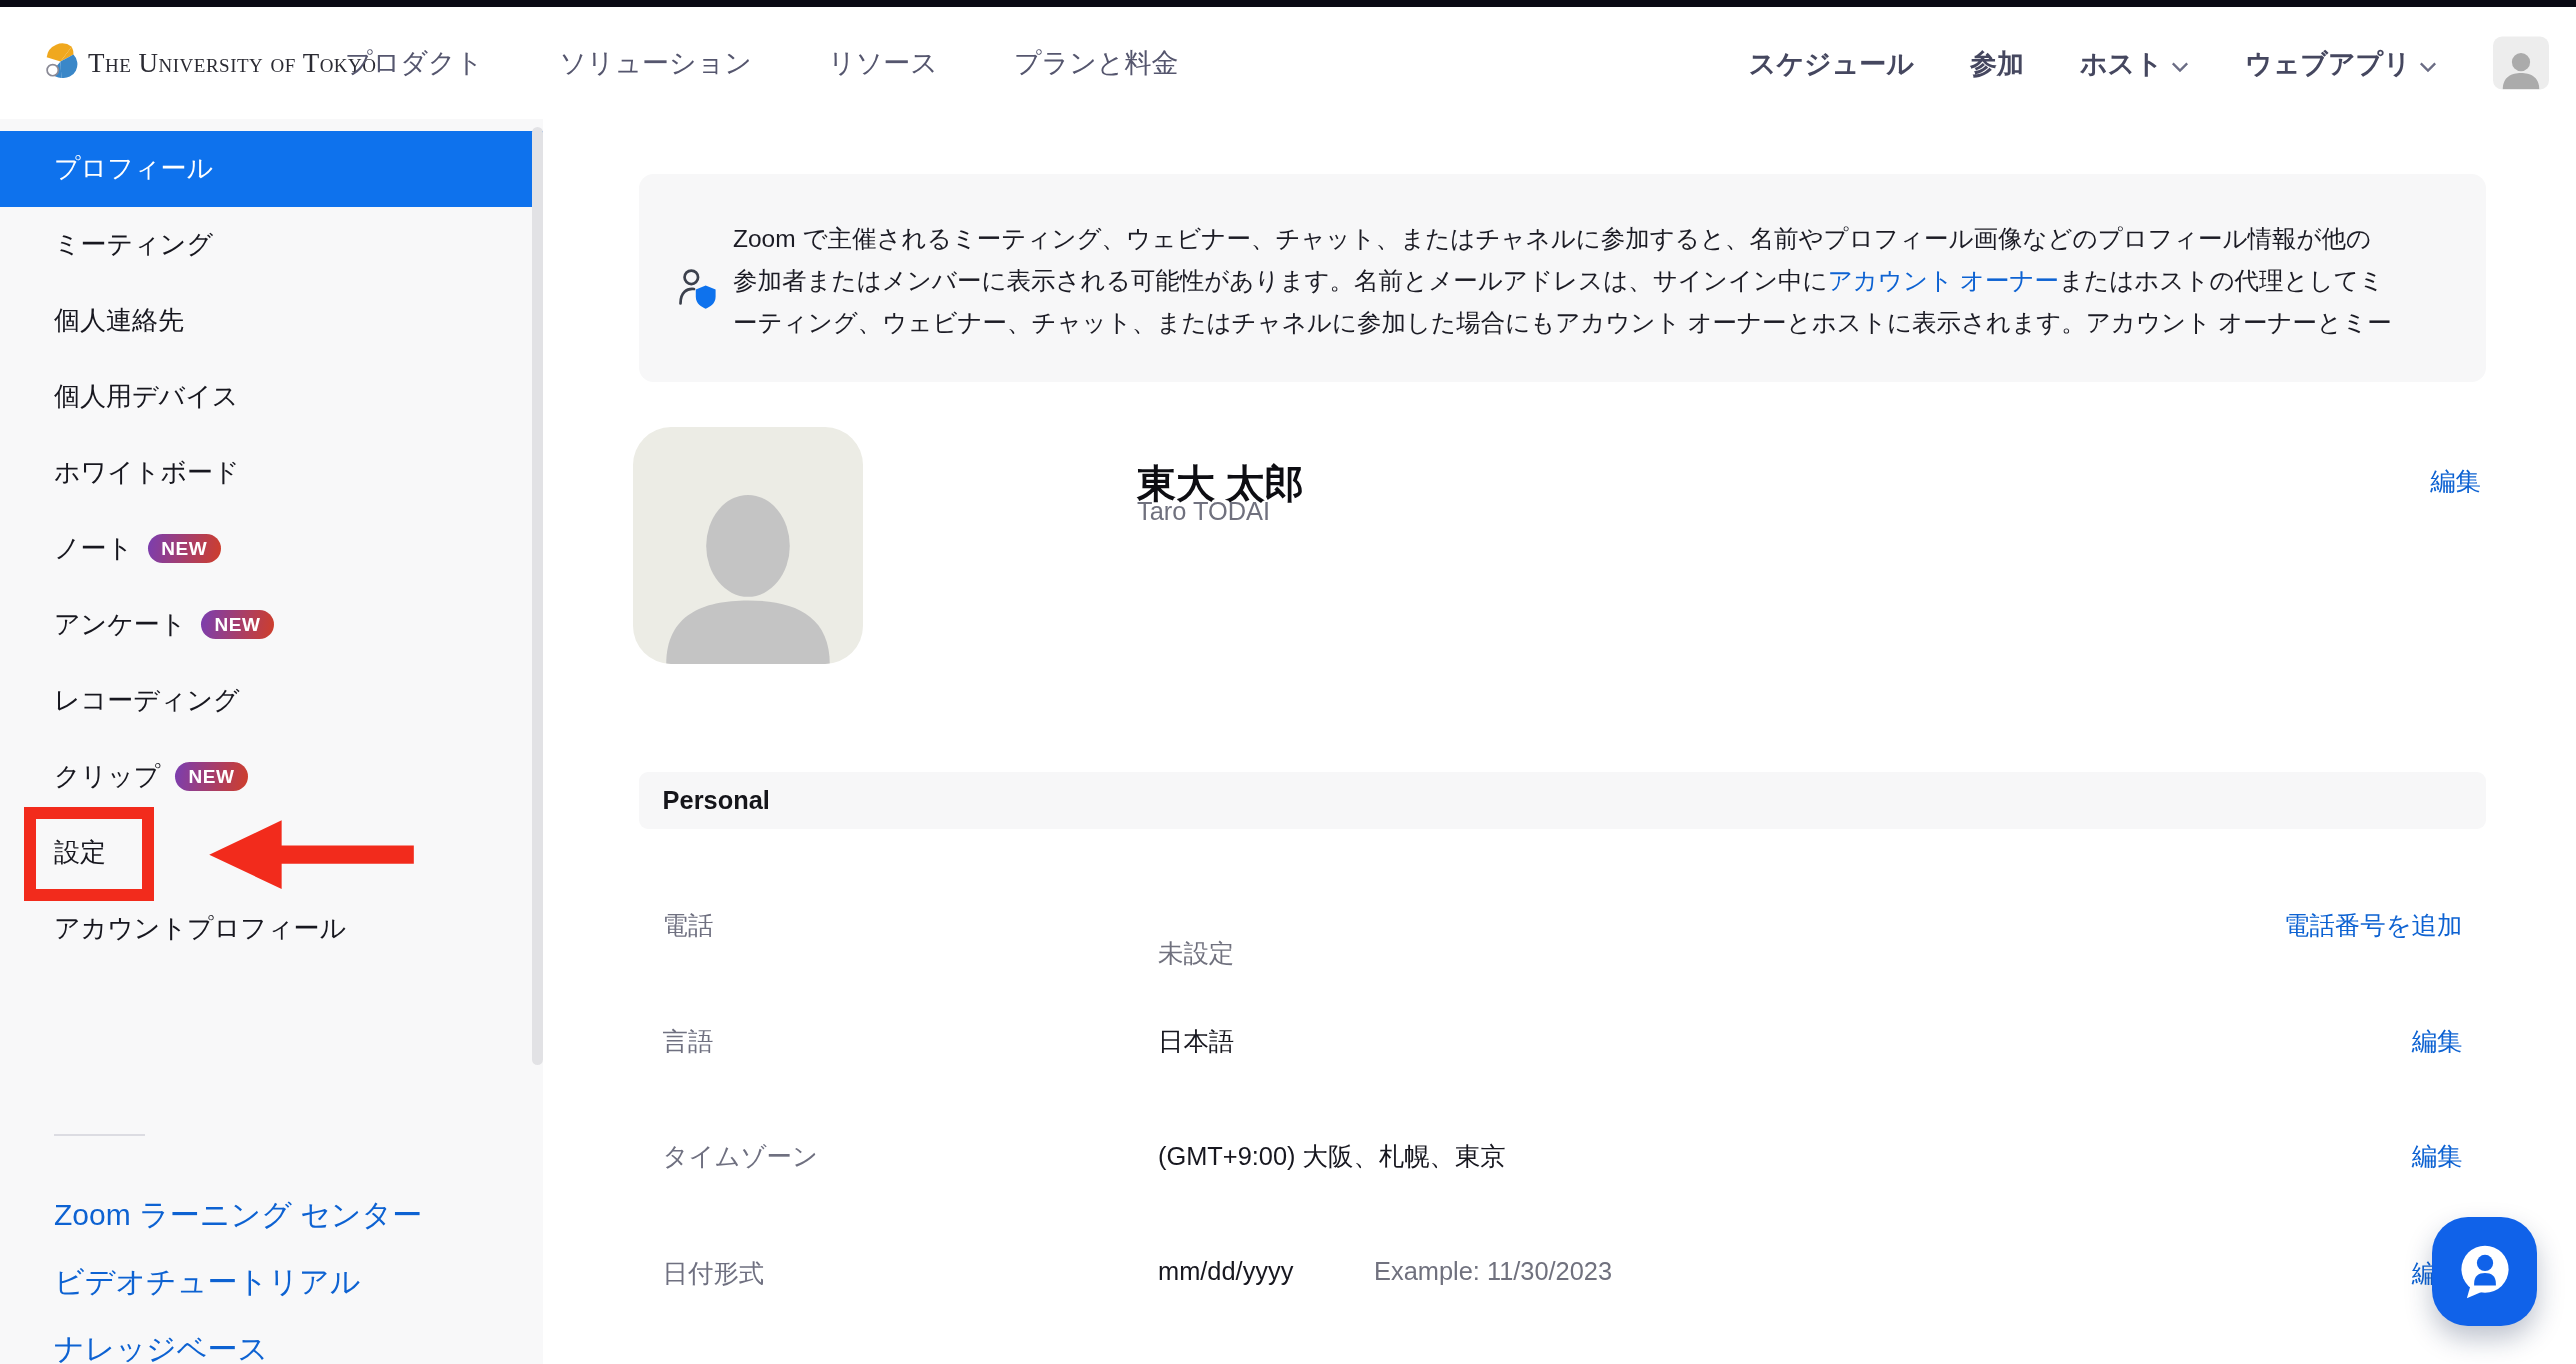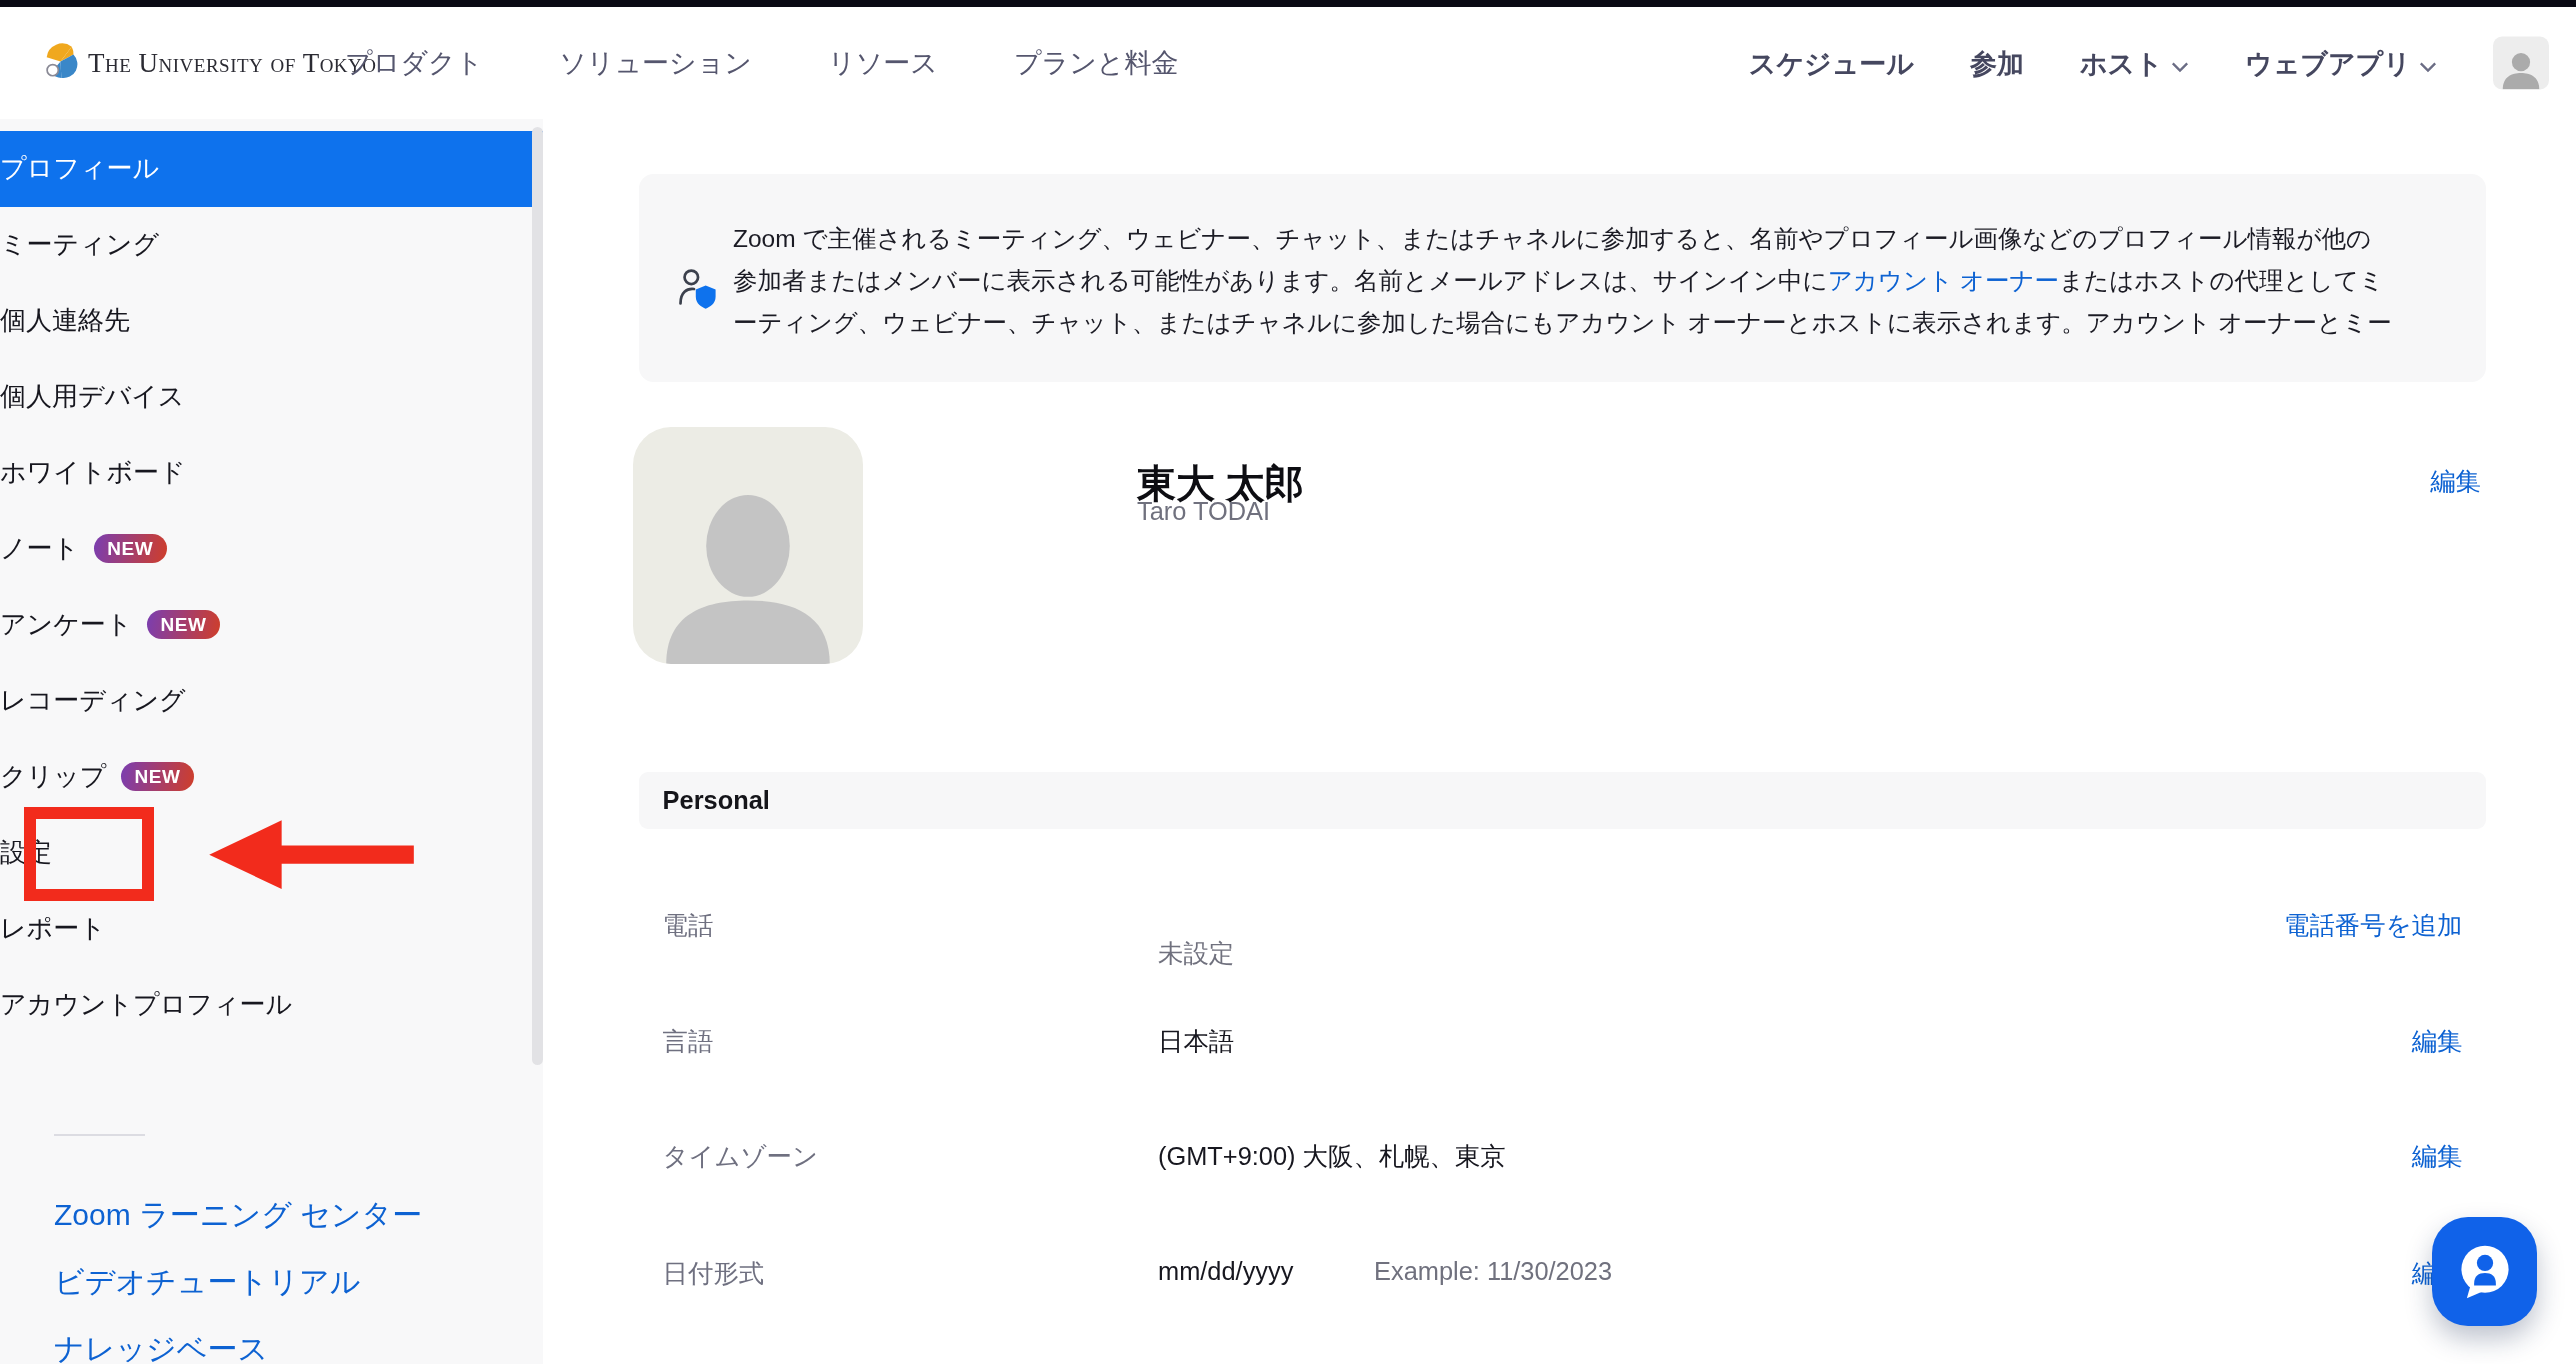--- a/index.html
+++ b/index.html
@@ -23,21 +23,21 @@
     display:flex;gap:56px;}
   .header-right a{font-size:27px;font-weight:700;color:#45475F;text-decoration:none;
     display:flex;align-items:center;gap:8.2px;white-space:nowrap;}
   .chev{margin-top:3.6px;}
   .hdr-avatar{width:56px;height:53px;border-radius:9px;background:#EDEDED;
     display:flex;align-items:flex-end;justify-content:center;overflow:hidden;cursor:pointer;}
 
   
   aside{position:absolute;left:0;top:119px;width:543px;height:1245px;background:#F8F8F9;}
   .side-list{position:absolute;left:0;top:11.8px;width:100%;}
-  .side-item{height:76px;display:flex;align-items:center;gap:14.5px;
+  .side-item{height:76px;display:flex;align-items:center;gap:14.5px;padding-left:54px;
     font-size:26px;color:#17171F;cursor:pointer;}
   .side-item.active{background:#0E72ED;color:#fff;font-weight:500;}
   .badge{display:inline-block;padding:4.5px 13.6px 5.4px;border-radius:907px;
     background:linear-gradient(100deg,#7A3EB1,#CF3E2A);color:#fff;font-size:19px;
     font-weight:700;letter-spacing:0.5px;line-height:1;}
   .side-divider{position:absolute;left:54px;top:1015px;width:91px;height:1.8px;background:#DCDCE2;}
   .side-links{position:absolute;left:54px;top:1076px;}
   .side-links a{display:block;height:27px;margin-bottom:40px;font-size:30px;
     color:#0D62D2;text-decoration:none;white-space:nowrap;}
   .side-scrollbar{position:absolute;right:0;top:8.2px;width:11px;height:938px;
@@ -166,23 +166,20 @@
         <span>レコーディング</span>
       </div>
       <div class="side-item">
         <span>クリップ</span>
         <span class="badge">NEW</span>
       </div>
       <div class="side-item">
         <span>設定</span>
       </div>
       <div class="side-item">
-        <span>レポート</span>
-      </div>
-      <div class="side-item">
         <span>アカウントプロフィール</span>
       </div>
     </div>
 
     <div class="side-divider"></div>
 
     <div class="side-links">
       <a href="#">Zoom ラーニング センター</a>
       <a href="#">ビデオチュートリアル</a>
       <a href="#">ナレッジベース</a>

